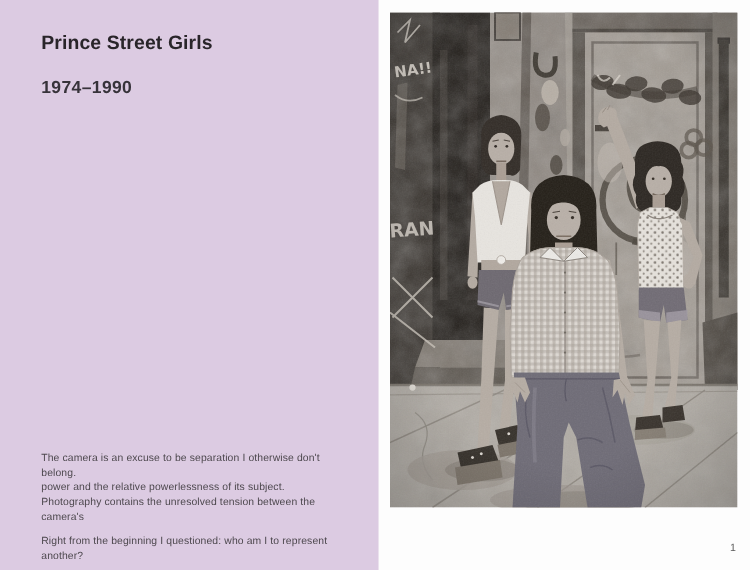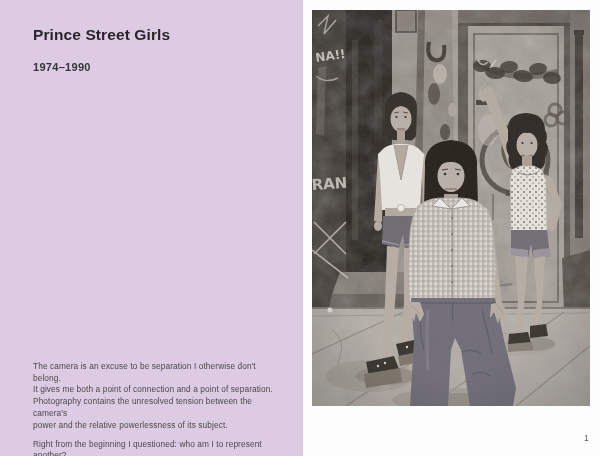--- a/index.html
+++ b/index.html
@@ -13,21 +13,21 @@
   .left-page{
     position:absolute;left:0;top:0;width:303px;height:456px;
     background:#dccbe2;
   }
   .title{
     position:absolute;left:33px;top:26px;
     font-size:15.5px;font-weight:bold;color:#29252a;letter-spacing:.1px;
   }
   .date-range{
     position:absolute;left:33px;top:61px;
-    font-size:11px;font-weight:bold;color:#37333a;letter-spacing:.3px;
+    font-size:14px;font-weight:bold;color:#37333a;letter-spacing:.3px;
   }
   .quote{
     position:absolute;left:33px;top:361px;width:250px;
     font-size:8.3px;line-height:11.7px;color:#4d484e;letter-spacing:.1px;
   }
   .quote .para2{margin-top:7.5px;}
   
   .right-page{
     position:absolute;left:303px;top:0;width:297px;height:456px;background:#fdfdfd;
   }
@@ -43,23 +43,22 @@
 </head>
 <body>
 
 <div class="spread">
 
   <div class="left-page">
     <div class="title">Prince Street Girls</div>
     <div class="date-range">1974–1990</div>
     <div class="quote">
       <div>The camera is an excuse to be separation I otherwise don't belong.</div>
-      <div>It gives me both a point of connection and a point of separation.</div>
+      <div>power and the relative powerlessness of its subject.</div>
       <div>Photography contains the unresolved tension between the camera's</div>
-      <div>power and the relative powerlessness of its subject.</div>
       <div class="para2">Right from the beginning I questioned: who am I to represent another?</div>
     </div>
   </div>
 
   <div class="right-page">
     <div class="photo-frame">
 
       <svg viewBox="0 0 278 396" width="278" height="396" role="img" aria-label="Three girls pose on a sidewalk in front of graffiti-covered doors; one girl raises an arm against the wall">
         <defs>
           <pattern id="gingham" width="5" height="5" patternUnits="userSpaceOnUse">

